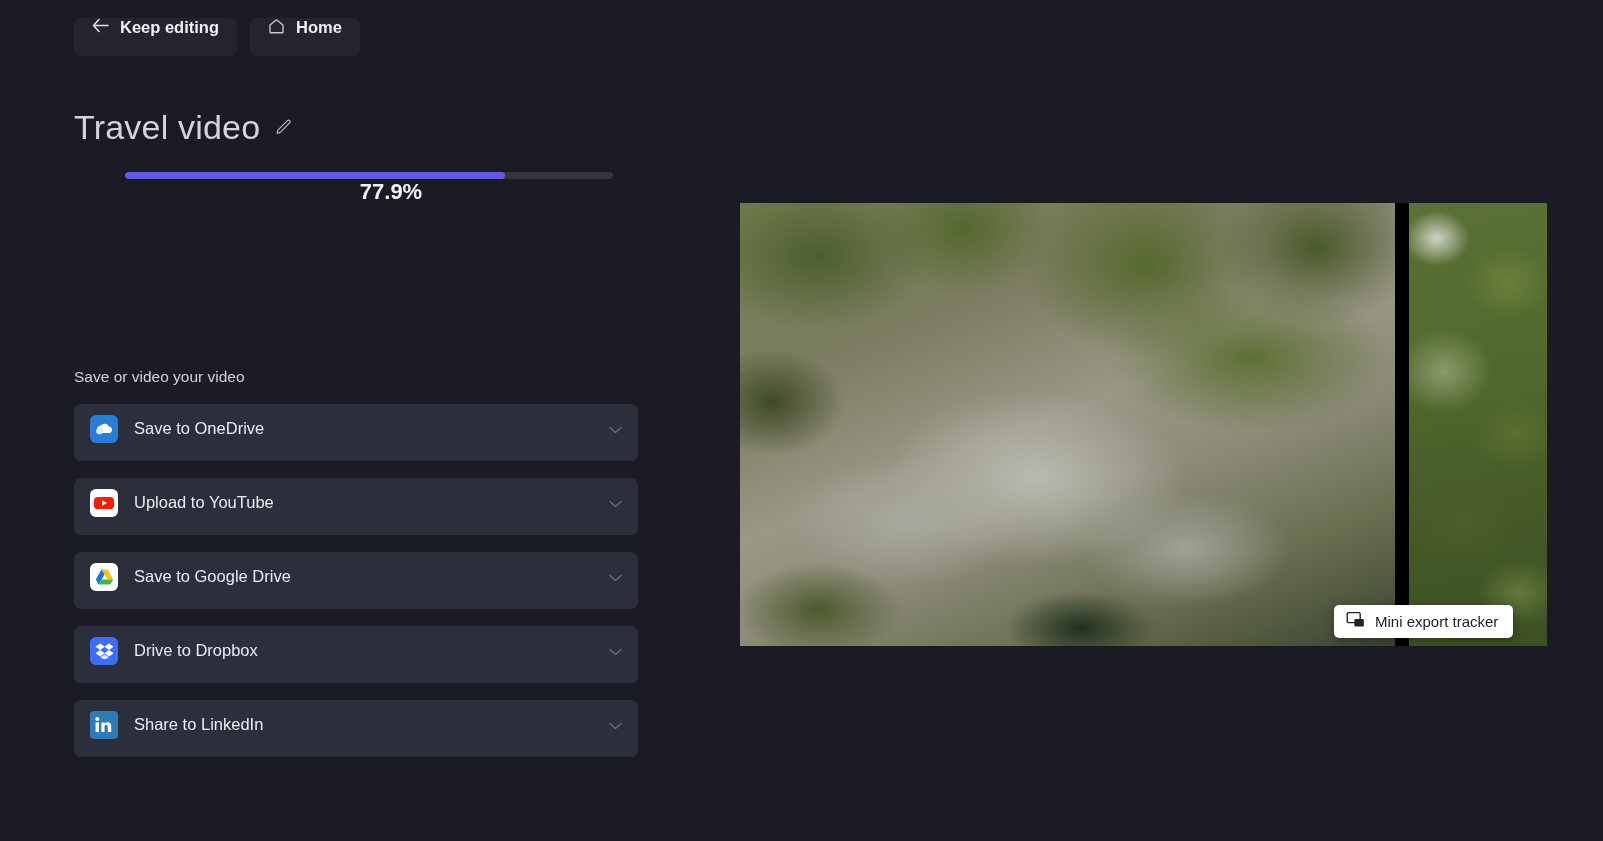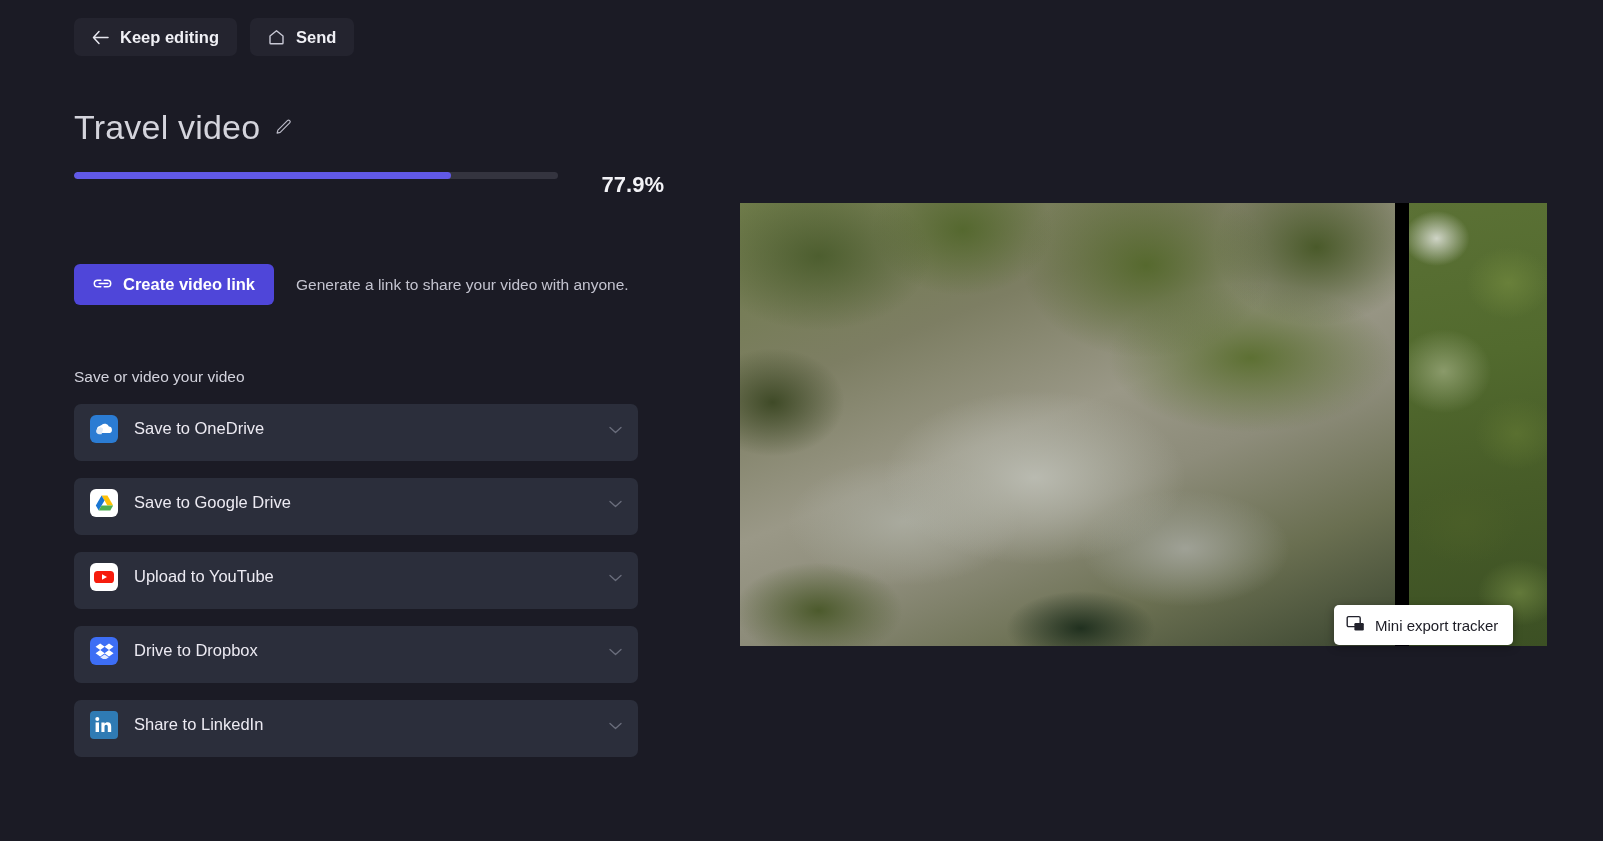--- a/index.html
+++ b/index.html
@@ -17,21 +17,20 @@
   
   .topbar {
     position: absolute;
     top: 18px;
     left: 74px;
     display: flex;
     gap: 13px;
   }
   .topbtn {
     display: flex;
-    align-items: center;
     gap: 11px;
     background: #24242f;
     border: none;
     border-radius: 7px;
     height: 38px;
     padding: 0 18px;
     color: #f0f0f5;
     font-family: "Liberation Sans", sans-serif;
     font-size: 16.5px;
     font-weight: 600;
@@ -61,21 +60,23 @@
     color: #d4d4dc;
     letter-spacing: .2px;
   }
   .edit-icon { cursor: pointer; display: block; margin-top: 4px; }
 
   .progress-row {
     position: absolute;
     top: 172px;
     left: 74px;
     display: flex;
+    align-items: center;
     width: 590px;
+    flex-direction: column;
   }
   .progress-track {
     width: 488px;
     height: 7px;
     border-radius: 4px;
     background: #34343f;
     overflow: hidden;
   }
   .progress-fill {
     height: 100%;
@@ -208,21 +209,21 @@
       radial-gradient(ellipse 70px 60px at 78% 52%, #5a7030 0%, rgba(90,112,48,0) 60%),
       radial-gradient(ellipse 90px 70px at 40% 72%, #4a5e28 0%, rgba(74,94,40,0) 60%),
       radial-gradient(ellipse 70px 55px at 80% 88%, #63793a 0%, rgba(99,121,58,0) 60%),
       linear-gradient(170deg, #5b7135 0%, #526a2e 35%, #475c28 65%, #3c5024 100%);
   }
 
   .tooltip {
     position: absolute;
     top: 605px;
     left: 1334px;
-    height: 40px;
+    height: 33px;
     background: #ffffff;
     border-radius: 5px;
     display: flex;
     align-items: center;
     gap: 10px;
     padding: 0 15px 0 12px;
     box-shadow: 0 2px 8px rgba(0,0,0,.35);
     cursor: pointer;
   }
   .tooltip-label {
@@ -244,21 +245,21 @@
     </span>
     <span>Keep editing</span>
   </button>
 
   <button class="topbtn">
     <span>
       <svg width="17" height="16" viewBox="0 0 17 16" fill="none">
         <path d="M2 7L8.5 1.8L15 7V14a.8.8 0 0 1-.8.8H2.8A.8.8 0 0 1 2 14V7z" stroke="#c9c9d6" stroke-width="1.4" stroke-linejoin="round"></path>
       </svg>
     </span>
-    <span>Send</span>
+    <span>Home</span>
   </button>
 </div>
 
 <div class="leftpane">
 
   <div class="title-row">
     <div class="title-text">Travel video</div>
     <span class="edit-icon">
       <svg width="19" height="19" viewBox="0 0 19 19" fill="none">
         <path d="M13.4 2.6a1.6 1.6 0 0 1 2.3 2.3L6.2 14.4l-3.1.8.8-3.1 9.5-9.5z" stroke="#b9b9c6" stroke-width="1.2" stroke-linejoin="round"></path>
@@ -266,77 +267,65 @@
     </span>
   </div>
 
   <div class="progress-row">
     <div class="progress-track" style="background: rgb(52, 52, 63);">
       <div class="progress-fill" id="progress-fill" style="width: 77.9%; background: rgb(97, 89, 232);"></div>
     </div>
     <div class="progress-pct">77.9%</div>
   </div>
 
-  <div class="link-row">
-    <button class="create-link-btn">
-      <span>
-        <svg width="19" height="13" viewBox="0 0 19 13" fill="none">
-          <path d="M7.8 3.2H4.6a3.3 3.3 0 0 0 0 6.6h3.2M11.2 3.2h3.2a3.3 3.3 0 0 1 0 6.6h-3.2" stroke="#fff" stroke-width="1.5" stroke-linecap="round"></path>
-          <path d="M6.2 6.5h8.6" stroke="#fff" stroke-width="1.5" stroke-linecap="round"></path>
-        </svg>
-      </span>
-      <span>Create video link</span>
-    </button>
-    <div class="link-desc">Generate a link to share your video with anyone.</div>
-  </div>
 
   <div class="section-label">Save or video your video</div>
 
   <div class="share-list">
 
     <div class="share-row">
       <span class="share-icon" style="background:#2b7cd3">
         <svg width="21" height="14" viewBox="0 0 21 14">
           <path d="M7.6 3.1a4.3 4.3 0 0 1 7.3 1.5 3.3 3.3 0 0 1 .5 6.5H6.3a3.6 3.6 0 0 1-.5-7.1c.5-.4 1.1-.7 1.8-.9z" fill="#fff"></path>
           <path d="M4.4 6.2a3.1 3.1 0 0 0-1.2 5.4c.5.4 1.1.6 1.8.6h2.6l1.5-5.1-1-1.4a3.4 3.4 0 0 0-3.7.5z" fill="#dfe9f5"></path>
         </svg>
       </span>
       <span class="share-label">Save to OneDrive</span>
+      <span class="chev">
+        <svg width="13" height="8" viewBox="0 0 13 8" fill="none">
+            <path d="M1 1.5L6.5 6.5 12 1.5" stroke="#b7bbcb" stroke-width="1.3" stroke-linecap="round" stroke-linejoin="round"></path>
+          </svg>
+      </span>
+    </div>
+
+    <div class="share-row">
+      <span class="share-icon" style="background:#ffffff">
+        <svg width="22" height="16" viewBox="0 0 22 16">
+          <rect x="1" y="2" width="20" height="12" rx="3.6" fill="#f61c0d"></rect>
+          <path d="M9 5.2l5 2.8-5 2.8z" fill="#fff"></path>
+        </svg>
+      </span>
+      <span class="share-label">Upload to YouTube</span>
       <span class="chev">
         <svg width="13" height="8" viewBox="0 0 13 8" fill="none">
             <path d="M1 1.5L6.5 6.5 12 1.5" stroke="#b7bbcb" stroke-width="1.3" stroke-linecap="round" stroke-linejoin="round"></path>
           </svg>
       </span>
     </div>
 
     <div class="share-row">
       <span class="share-icon" style="background:#ffffff">
         <svg width="19" height="17" viewBox="0 0 19 17">
           <path d="M6.6 1.5h5.8l5.8 10h-5.8z" fill="#ffc107"></path>
           <path d="M6.6 1.5L.8 11.5l2.9 4.9 5.8-10z" fill="#1976d2"></path>
           <path d="M3.7 16.4h11.6l2.9-4.9H6.6z" fill="#4caf50"></path>
           <path d="M6.6 1.5L3.7 6.4l2.9 5.1 2.9-5.1z" fill="#f44336" opacity="0"></path>
         </svg>
       </span>
       <span class="share-label">Save to Google Drive</span>
-      <span class="chev">
-        <svg width="13" height="8" viewBox="0 0 13 8" fill="none">
-            <path d="M1 1.5L6.5 6.5 12 1.5" stroke="#b7bbcb" stroke-width="1.3" stroke-linecap="round" stroke-linejoin="round"></path>
-          </svg>
-      </span>
-    </div>
-
-    <div class="share-row">
-      <span class="share-icon" style="background:#ffffff">
-        <svg width="22" height="16" viewBox="0 0 22 16">
-          <rect x="1" y="2" width="20" height="12" rx="3.6" fill="#f61c0d"></rect>
-          <path d="M9 5.2l5 2.8-5 2.8z" fill="#fff"></path>
-        </svg>
-      </span>
-      <span class="share-label">Upload to YouTube</span>
       <span class="chev">
         <svg width="13" height="8" viewBox="0 0 13 8" fill="none">
             <path d="M1 1.5L6.5 6.5 12 1.5" stroke="#b7bbcb" stroke-width="1.3" stroke-linecap="round" stroke-linejoin="round"></path>
           </svg>
       </span>
     </div>
 
 
     <div class="share-row">
       <span class="share-icon" style="background:#3d6ef5">

